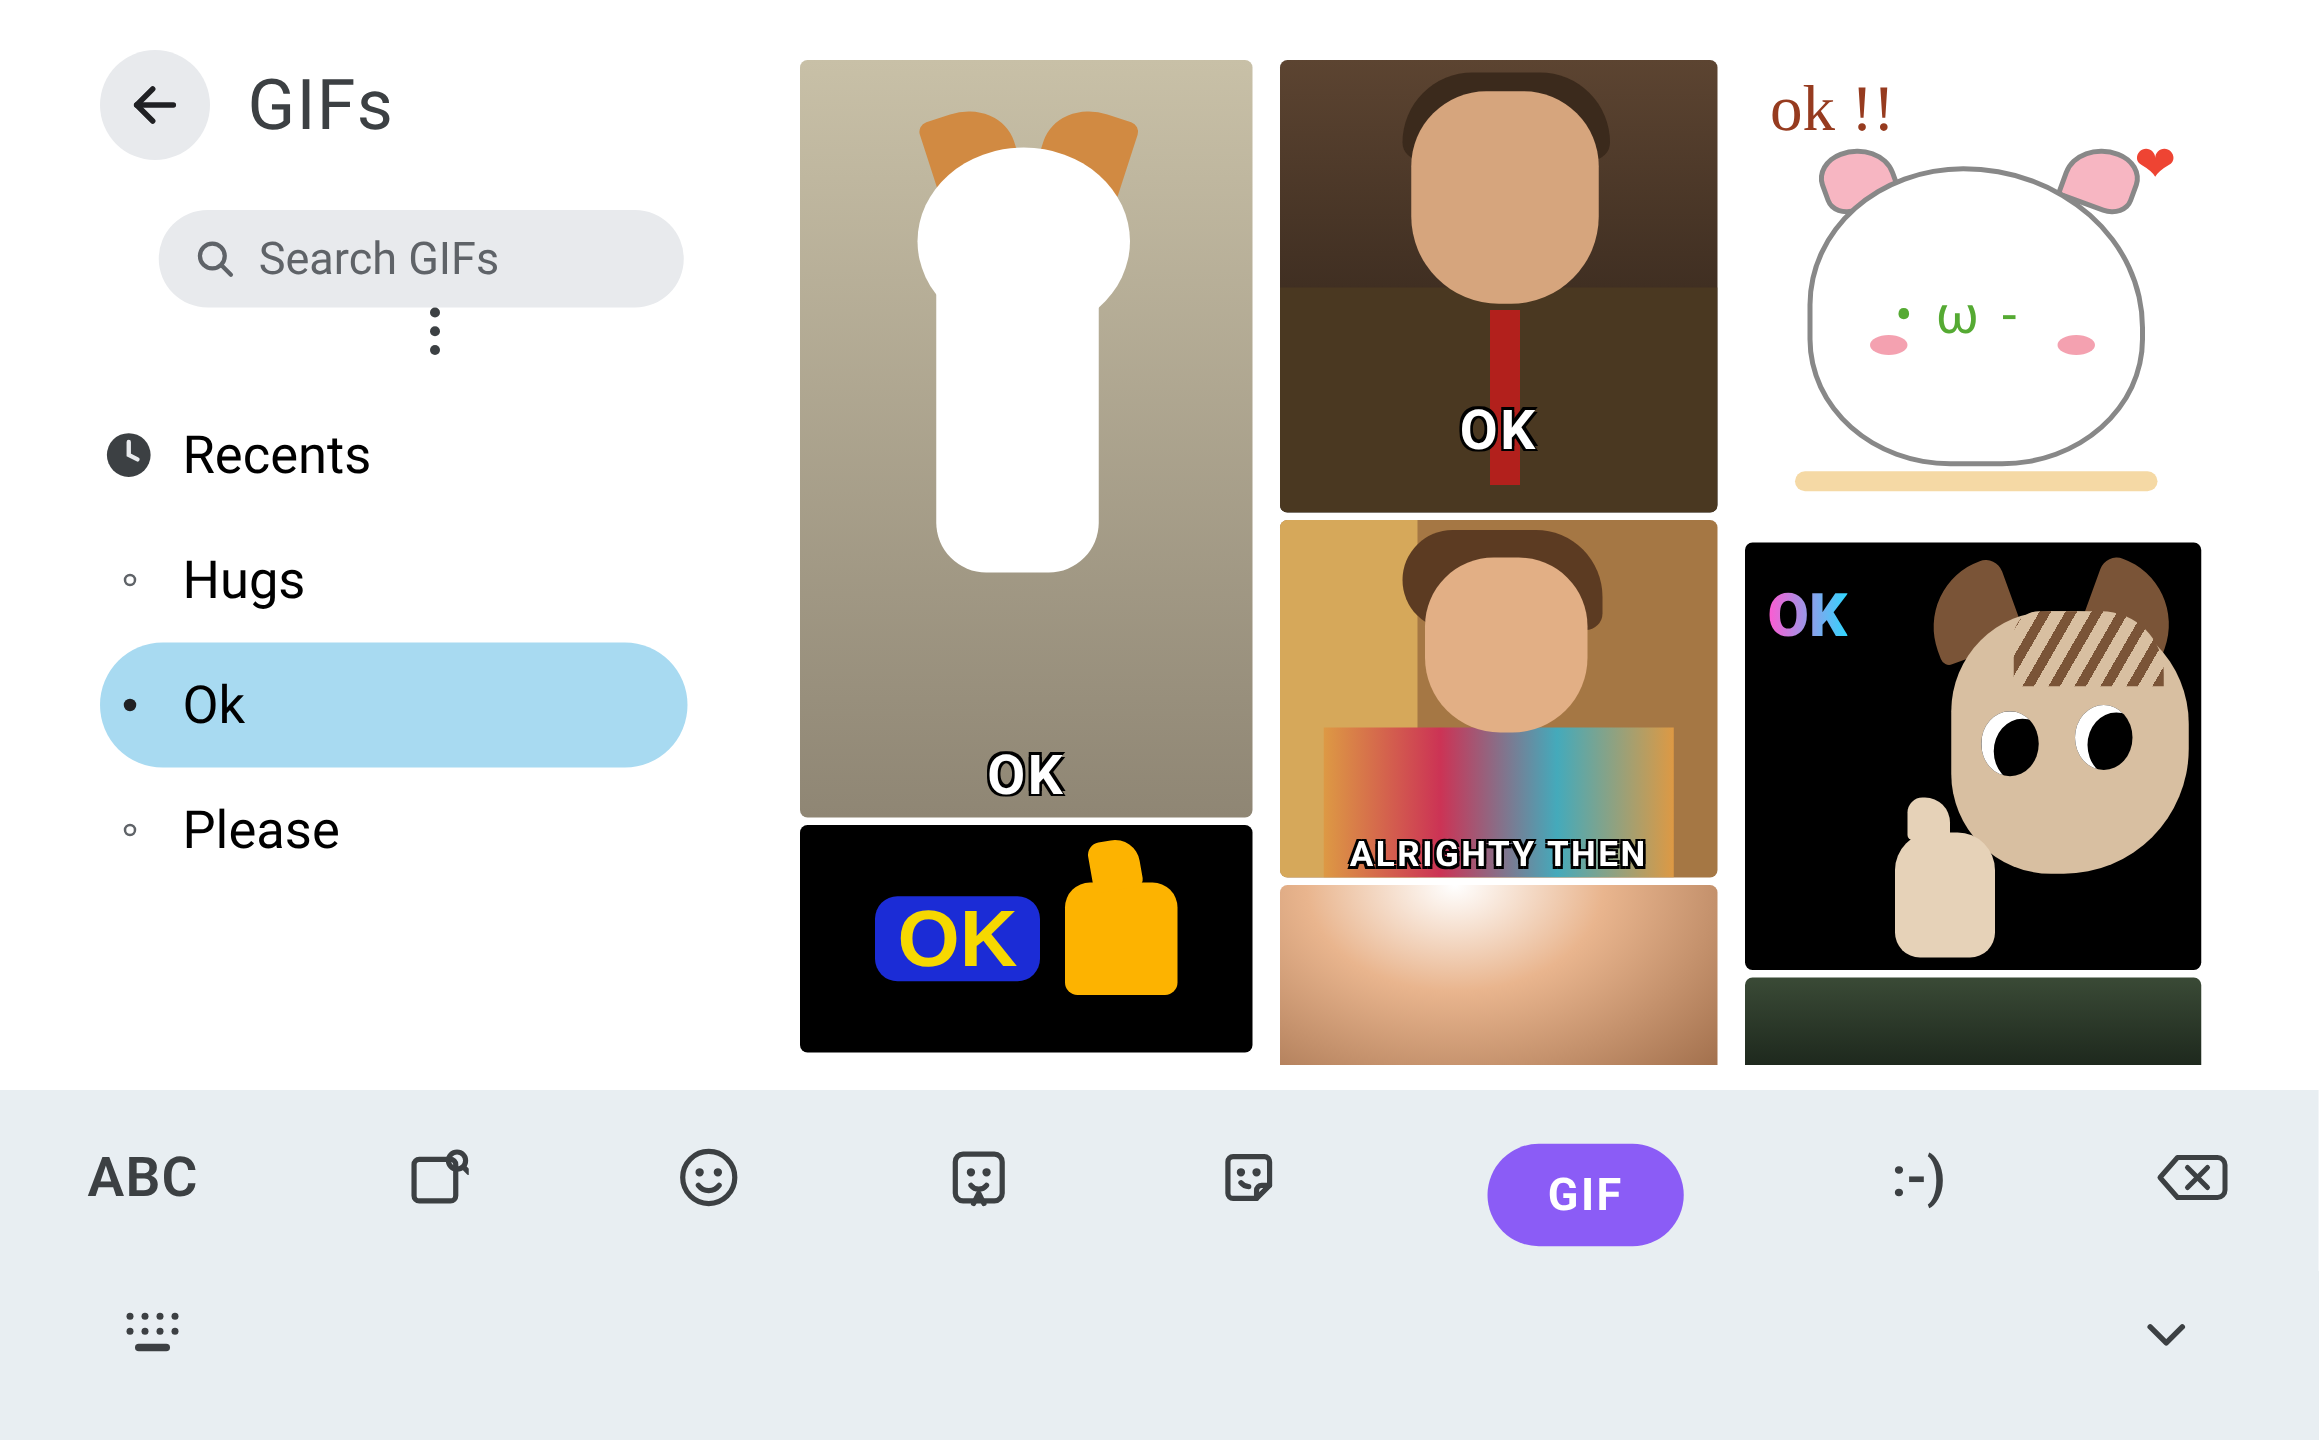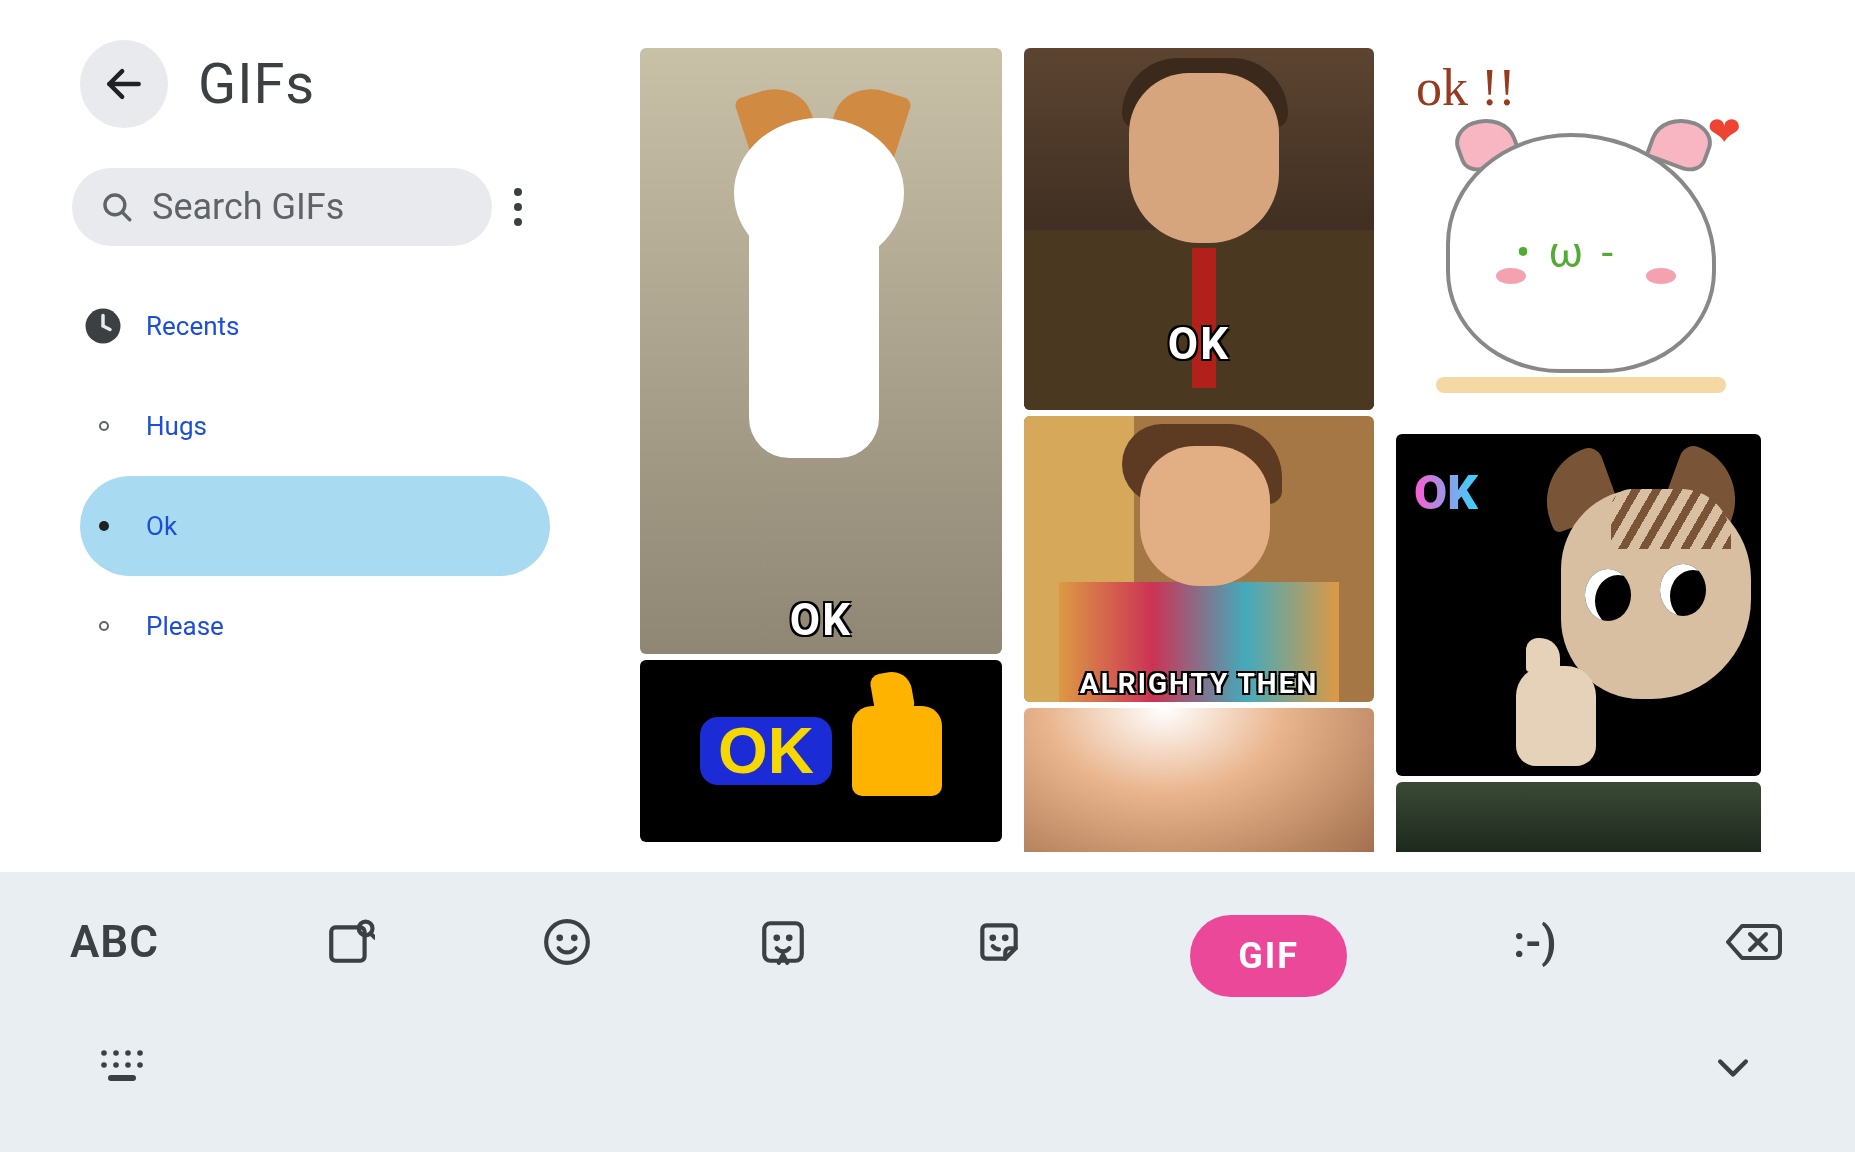--- a/index.html
+++ b/index.html
@@ -7,33 +7,33 @@
 
 .app { position: relative; width: 100%; height: 100%; }
 
 
 .sidebar { position: absolute; left: 0; top: 0; width: 620px; height: 880px; padding-top: 40px; text-align: right; }
 
 .header-row { display: flex; align-items: center; gap: 30px; padding-left: 80px; margin-bottom: 40px; }
 .back-btn { width: 88px; height: 88px; border-radius: 50%; background: #e8eaed; display: flex; align-items: center; justify-content: center; }
 .title { font-size: 56px; font-weight: 400; color: #3c4043; letter-spacing: 1px; }
 
-.search-row { display: flex; align-items: center; padding-left: 72px; margin-bottom: 30px; }
+.search-row { display: flex; align-items: center; padding-left: 54px; margin-bottom: 30px; flex-direction: column; }
 .search-pill { display: flex; align-items: center; width: 420px; height: 78px; background: #e8eaed; border-radius: 40px; padding-left: 28px; }
 .search-pill .placeholder { font-size: 36px; color: #5f6368; margin-left: 18px; }
 .more-btn { margin-left: 22px; display: flex; flex-direction: column; gap: 7px; cursor: pointer; }
 .more-btn span { width: 8px; height: 8px; border-radius: 50%; background: #3c4043; display: block; }
 
 .cat-list { padding-left: 80px; }
 .cat-item { display: flex; align-items: center; height: 100px; border-radius: 50px; width: 470px; cursor: pointer; }
 .cat-item.selected { background: #a8daf1; }
 .cat-bullet { width: 48px; display: flex; justify-content: center; }
 .cat-bullet .dot { width: 10px; height: 10px; border-radius: 50%; border: 2px solid #5f6368; }
 .cat-bullet .dot.filled { background: #202124; border: none; }
-.cat-label { font-size: 26px; color: #1d4ed8; margin-left: 18px; }
+.cat-label { font-size: 42px; color: #000000; margin-left: 18px; }
 .clock-icon-svg { margin-left: -2px; }
 
 
 .gif-area { position: absolute; left: 640px; top: 48px; right: 60px; bottom: 300px; overflow: hidden; }
 .col { position: absolute; top: 0; display: flex; flex-direction: column; gap: 6px; }
 .col1 { left: 0; width: 362px; }
 .col2 { left: 384px; width: 350px; }
 .col3 { left: 756px; width: 365px; }
 .gif-tile { width: 100%; border-radius: 6px; background: #ccc; position: relative; overflow: hidden; cursor: pointer; }
 .gif-caption { position: absolute; left: 0; right: 0; bottom: 8px; text-align: center; font-size: 44px; font-weight: 700; color: #fff; text-shadow: -2px -2px 0 #000, 2px -2px 0 #000, -2px 2px 0 #000, 2px 2px 0 #000; letter-spacing: 2px; }
@@ -93,21 +93,21 @@
 .t-cat2 .paw { position: absolute; left: 120px; bottom: 10px; width: 80px; height: 100px; background: #e6d2b8; border-radius: 30px 30px 20px 20px; }
 .t-cat2 .paw::before { content: ''; position: absolute; top: -28px; left: 10px; width: 34px; height: 34px; background: #e6d2b8; border-radius: 12px 20px 4px 4px; }
 
 .t-last { height: 80px; background: linear-gradient(#3a4a36, #1a241a); }
 
 
 .toolbar { position: absolute; left: 0; right: 0; bottom: 0; height: 280px; background: #e8eef2; display: flex; flex-direction: column; }
 .tool-row { display: flex; align-items: center; justify-content: space-between; height: 140px; padding: 0 70px; }
 .tb-item { color: #3c4043; display: flex; align-items: center; justify-content: center; cursor: pointer; }
 .abc { font-size: 44px; font-weight: 600; letter-spacing: 1px; }
-.gif-pill { background: #ec4899; color: #fff; font-weight: 700; font-size: 36px; letter-spacing: 2px; padding: 20px 48px; border-radius: 46px; margin-top: 28px; }
+.gif-pill { background: #8b5cf6; color: #fff; font-weight: 700; font-size: 36px; letter-spacing: 2px; padding: 20px 48px; border-radius: 46px; margin-top: 28px; }
 .emoticon-txt { font-size: 44px; font-weight: 600; }
 .sub-row { display: flex; align-items: center; justify-content: space-between; height: 110px; padding: 0 100px; }
 
 svg { display: block; }
 </style>
 </head>
 <body>
 
 <div class="app">
 

